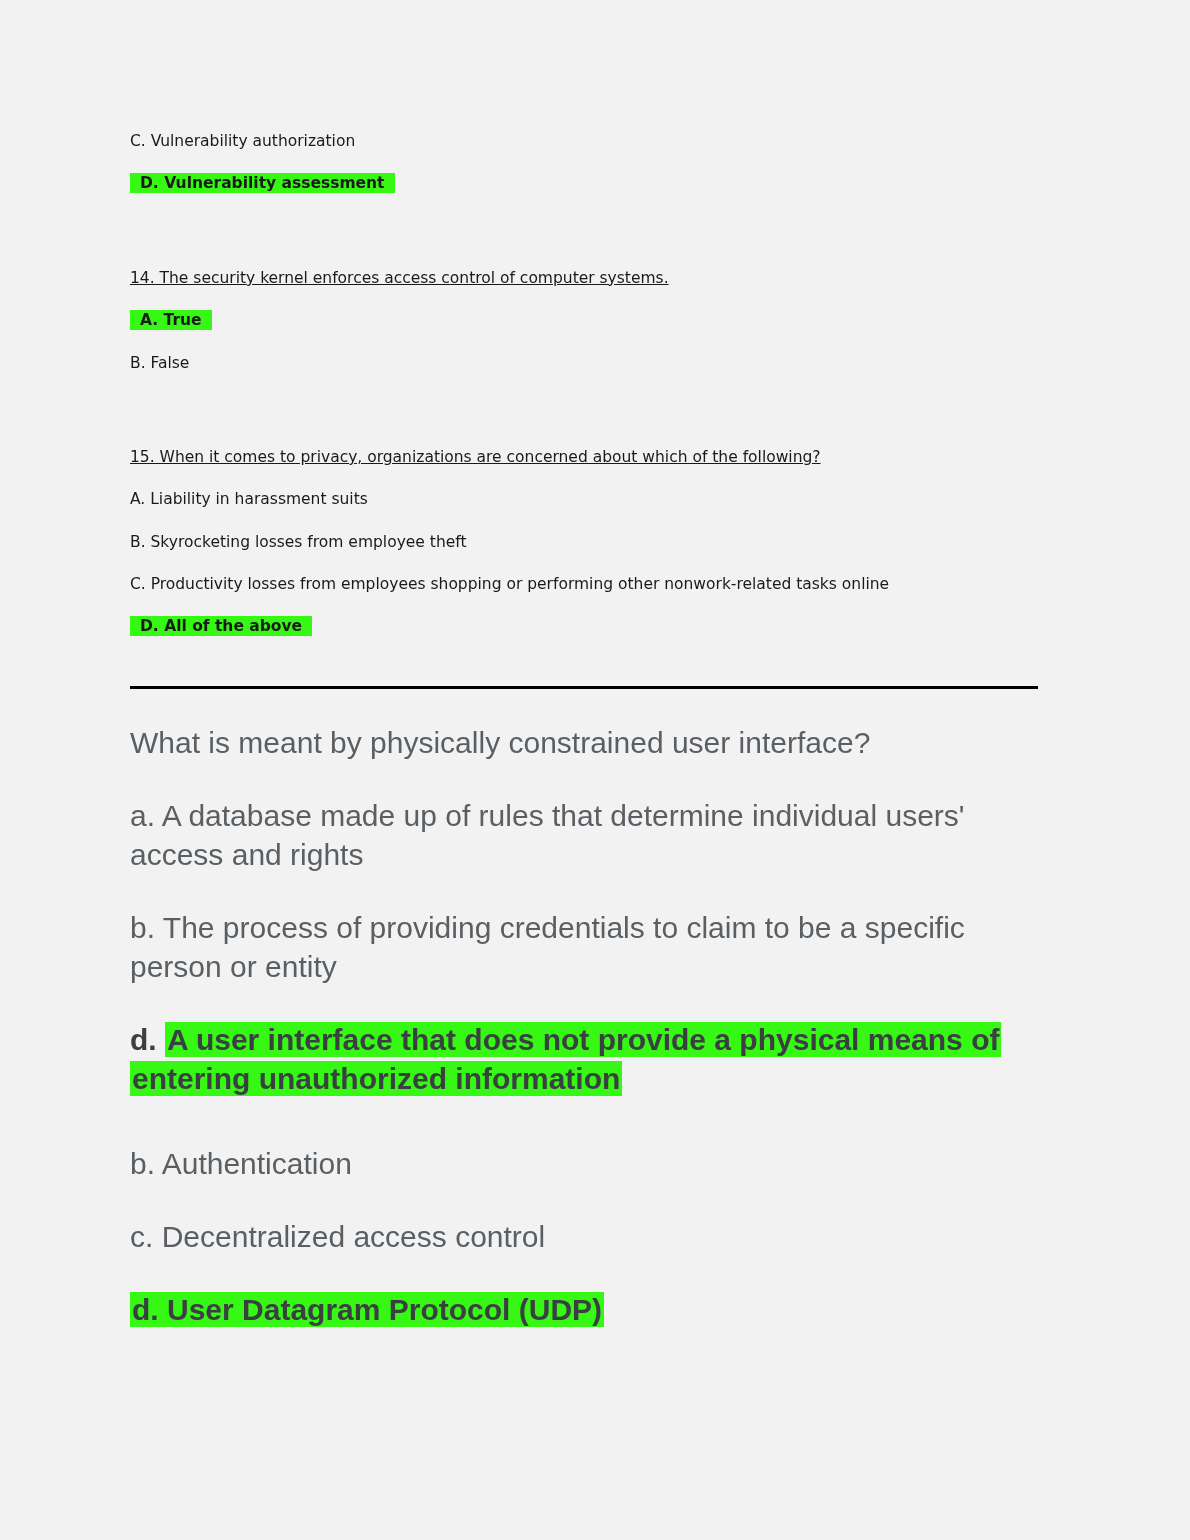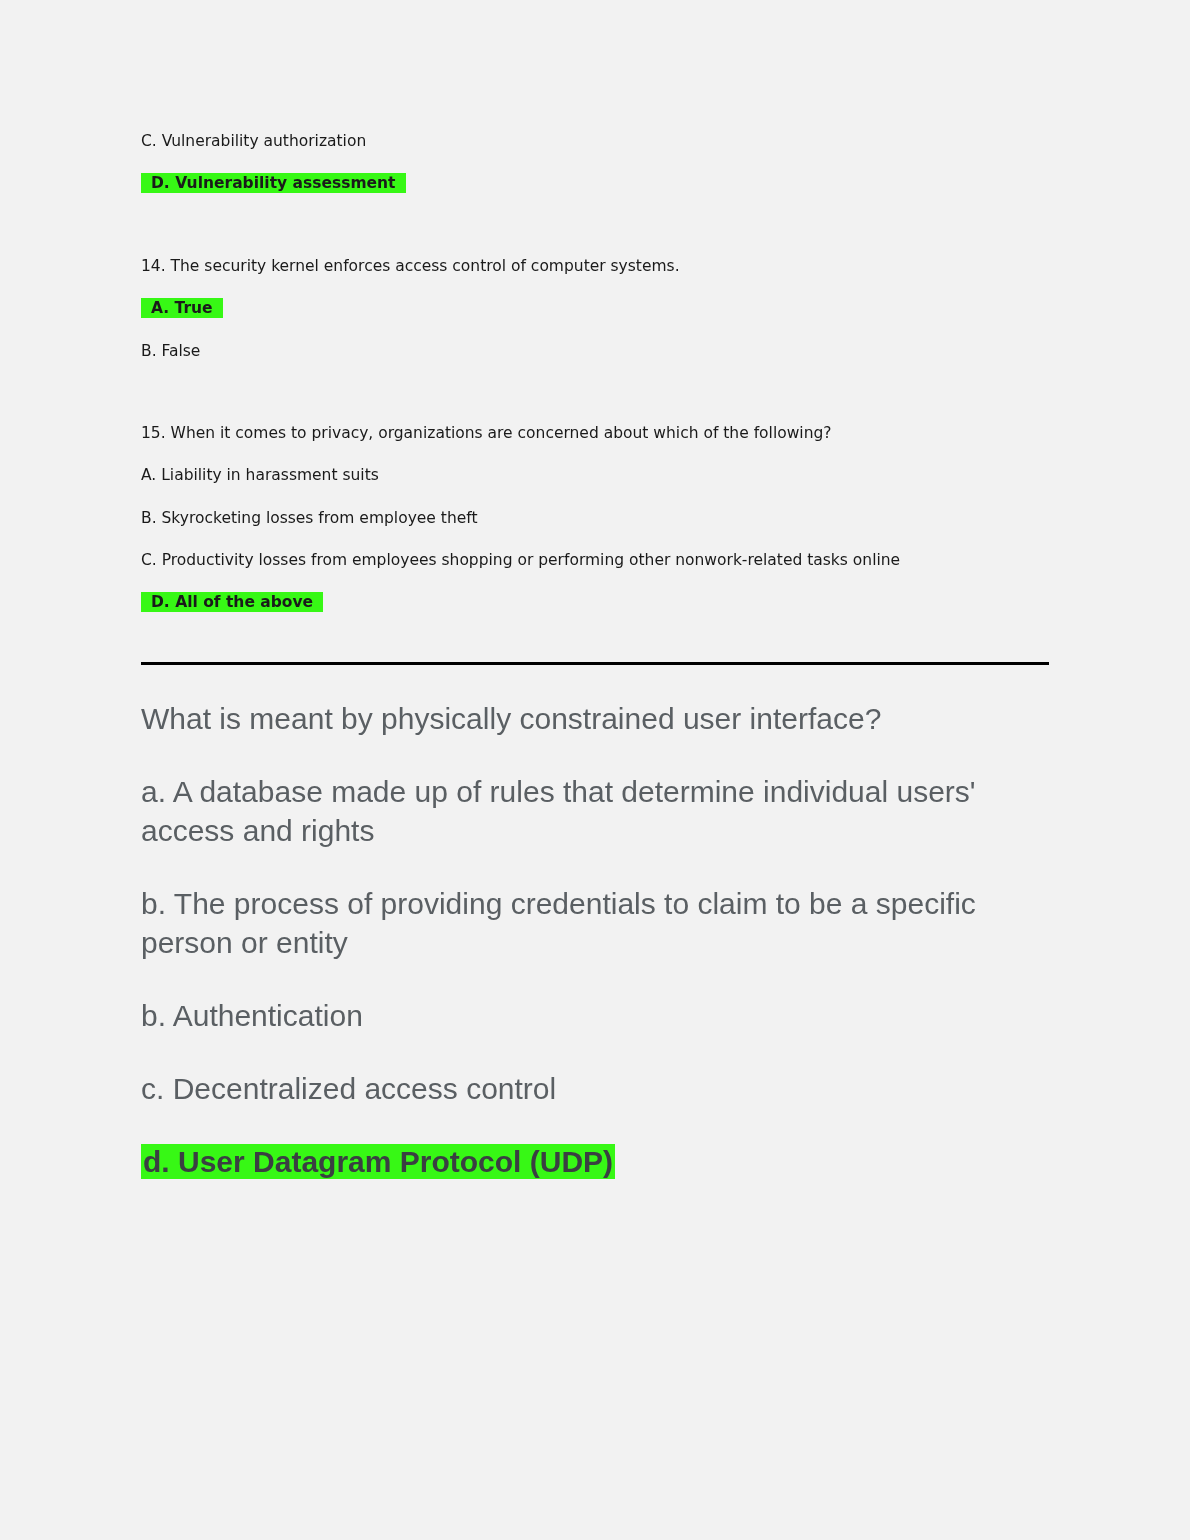--- a/index.html
+++ b/index.html
@@ -16,38 +16,39 @@
   }
   .page {
     position: absolute;
     left: 0; top: 0;
     width: 1190px;
     height: 1540px;
     background: #f2f2f2;
   }
   .content {
     position: absolute;
-    left: 141px;
+    left: 130px;
     top: 132px;
     width: 910px;
   }
 
   
   .sec1 {
     font-family: "DejaVu Sans", sans-serif;
     font-size: 15.5px;
     color: #1a1a1a;
     line-height: 1.25;
   }
   .sec1 .line {
     margin: 0 0 23px 0;
     white-space: nowrap;
   }
   .sec1 .q {
-    margin-top: 4px;
+    margin-top: 16px;
+    text-decoration: underline;
   }
   .hl {
     background: #37f815;
     font-weight: bold;
     padding: 1px 10px;
     box-decoration-break: clone;
     -webkit-box-decoration-break: clone;
   }
   .spacer-lg { height: 36px; }
 
@@ -148,20 +149,24 @@
 
       <p class="line qtext">
         <span>What is meant by physically constrained user interface?</span>
       </p>
       <p class="line">
         <span>a. A database made up of rules that determine individual users' access and rights</span>
       </p>
       <p class="line">
         <span>b. The process of providing credentials to claim to be a specific person or entity</span>
       </p>
+      <p class="line wrapline" style="margin-bottom:46px">
+        <span class="boldlead">d.</span>
+        <span class="hl2">A user interface that does not provide a physical means of entering unauthorized information</span>
+      </p>
 
       <p class="line">
         <span>b. Authentication</span>
       </p>
       <p class="line">
         <span>c. Decentralized access control</span>
       </p>
       <p class="line">
         <span class="hl2">d. User Datagram Protocol (UDP)</span>
       </p>

